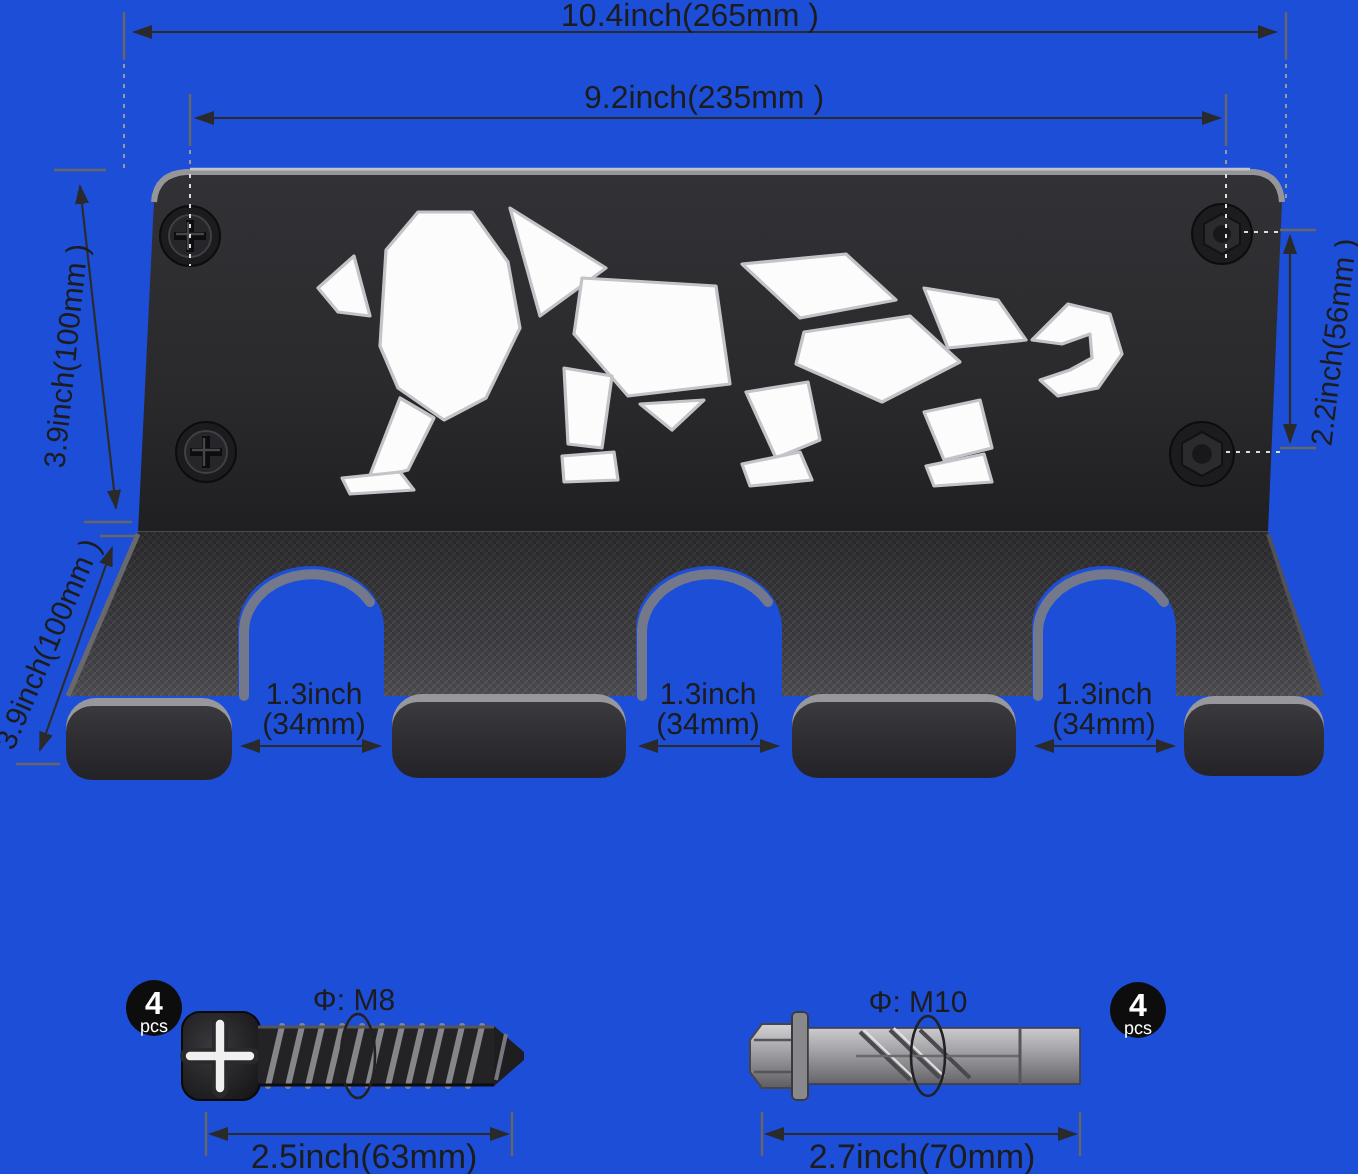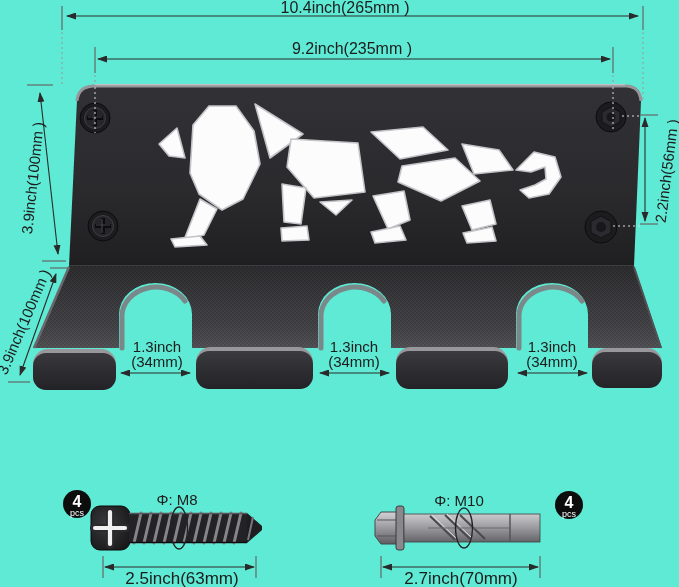--- a/index.html
+++ b/index.html
@@ -1,16 +1,16 @@
 <!DOCTYPE html>
 <html><head>
 <meta charset="utf-8">
 <style>
   html,body{margin:0;padding:0;background:#ffffff;}
-  #canvas{position:relative;width:679px;height:587px;background:#5eead4;overflow:hidden;
+  #canvas{position:relative;width:679px;height:587px;background:#1d4ed8;overflow:hidden;
           font-family:"Liberation Sans", sans-serif;}
   svg{display:block;}
   text{fill:#1c1c1c;font-family:"Liberation Sans", sans-serif;}
   .dim-label{font-size:16px;}
   .dim-label-sm{font-size:15px;}
   .slot-label{font-size:15px;}
   .hw-label{font-size:17px;}
   .phi-label{font-size:15px;}
   .badge-num{font-size:16px;font-weight:bold;fill:#ffffff;}
   .badge-unit{font-size:9px;fill:#ffffff;}

